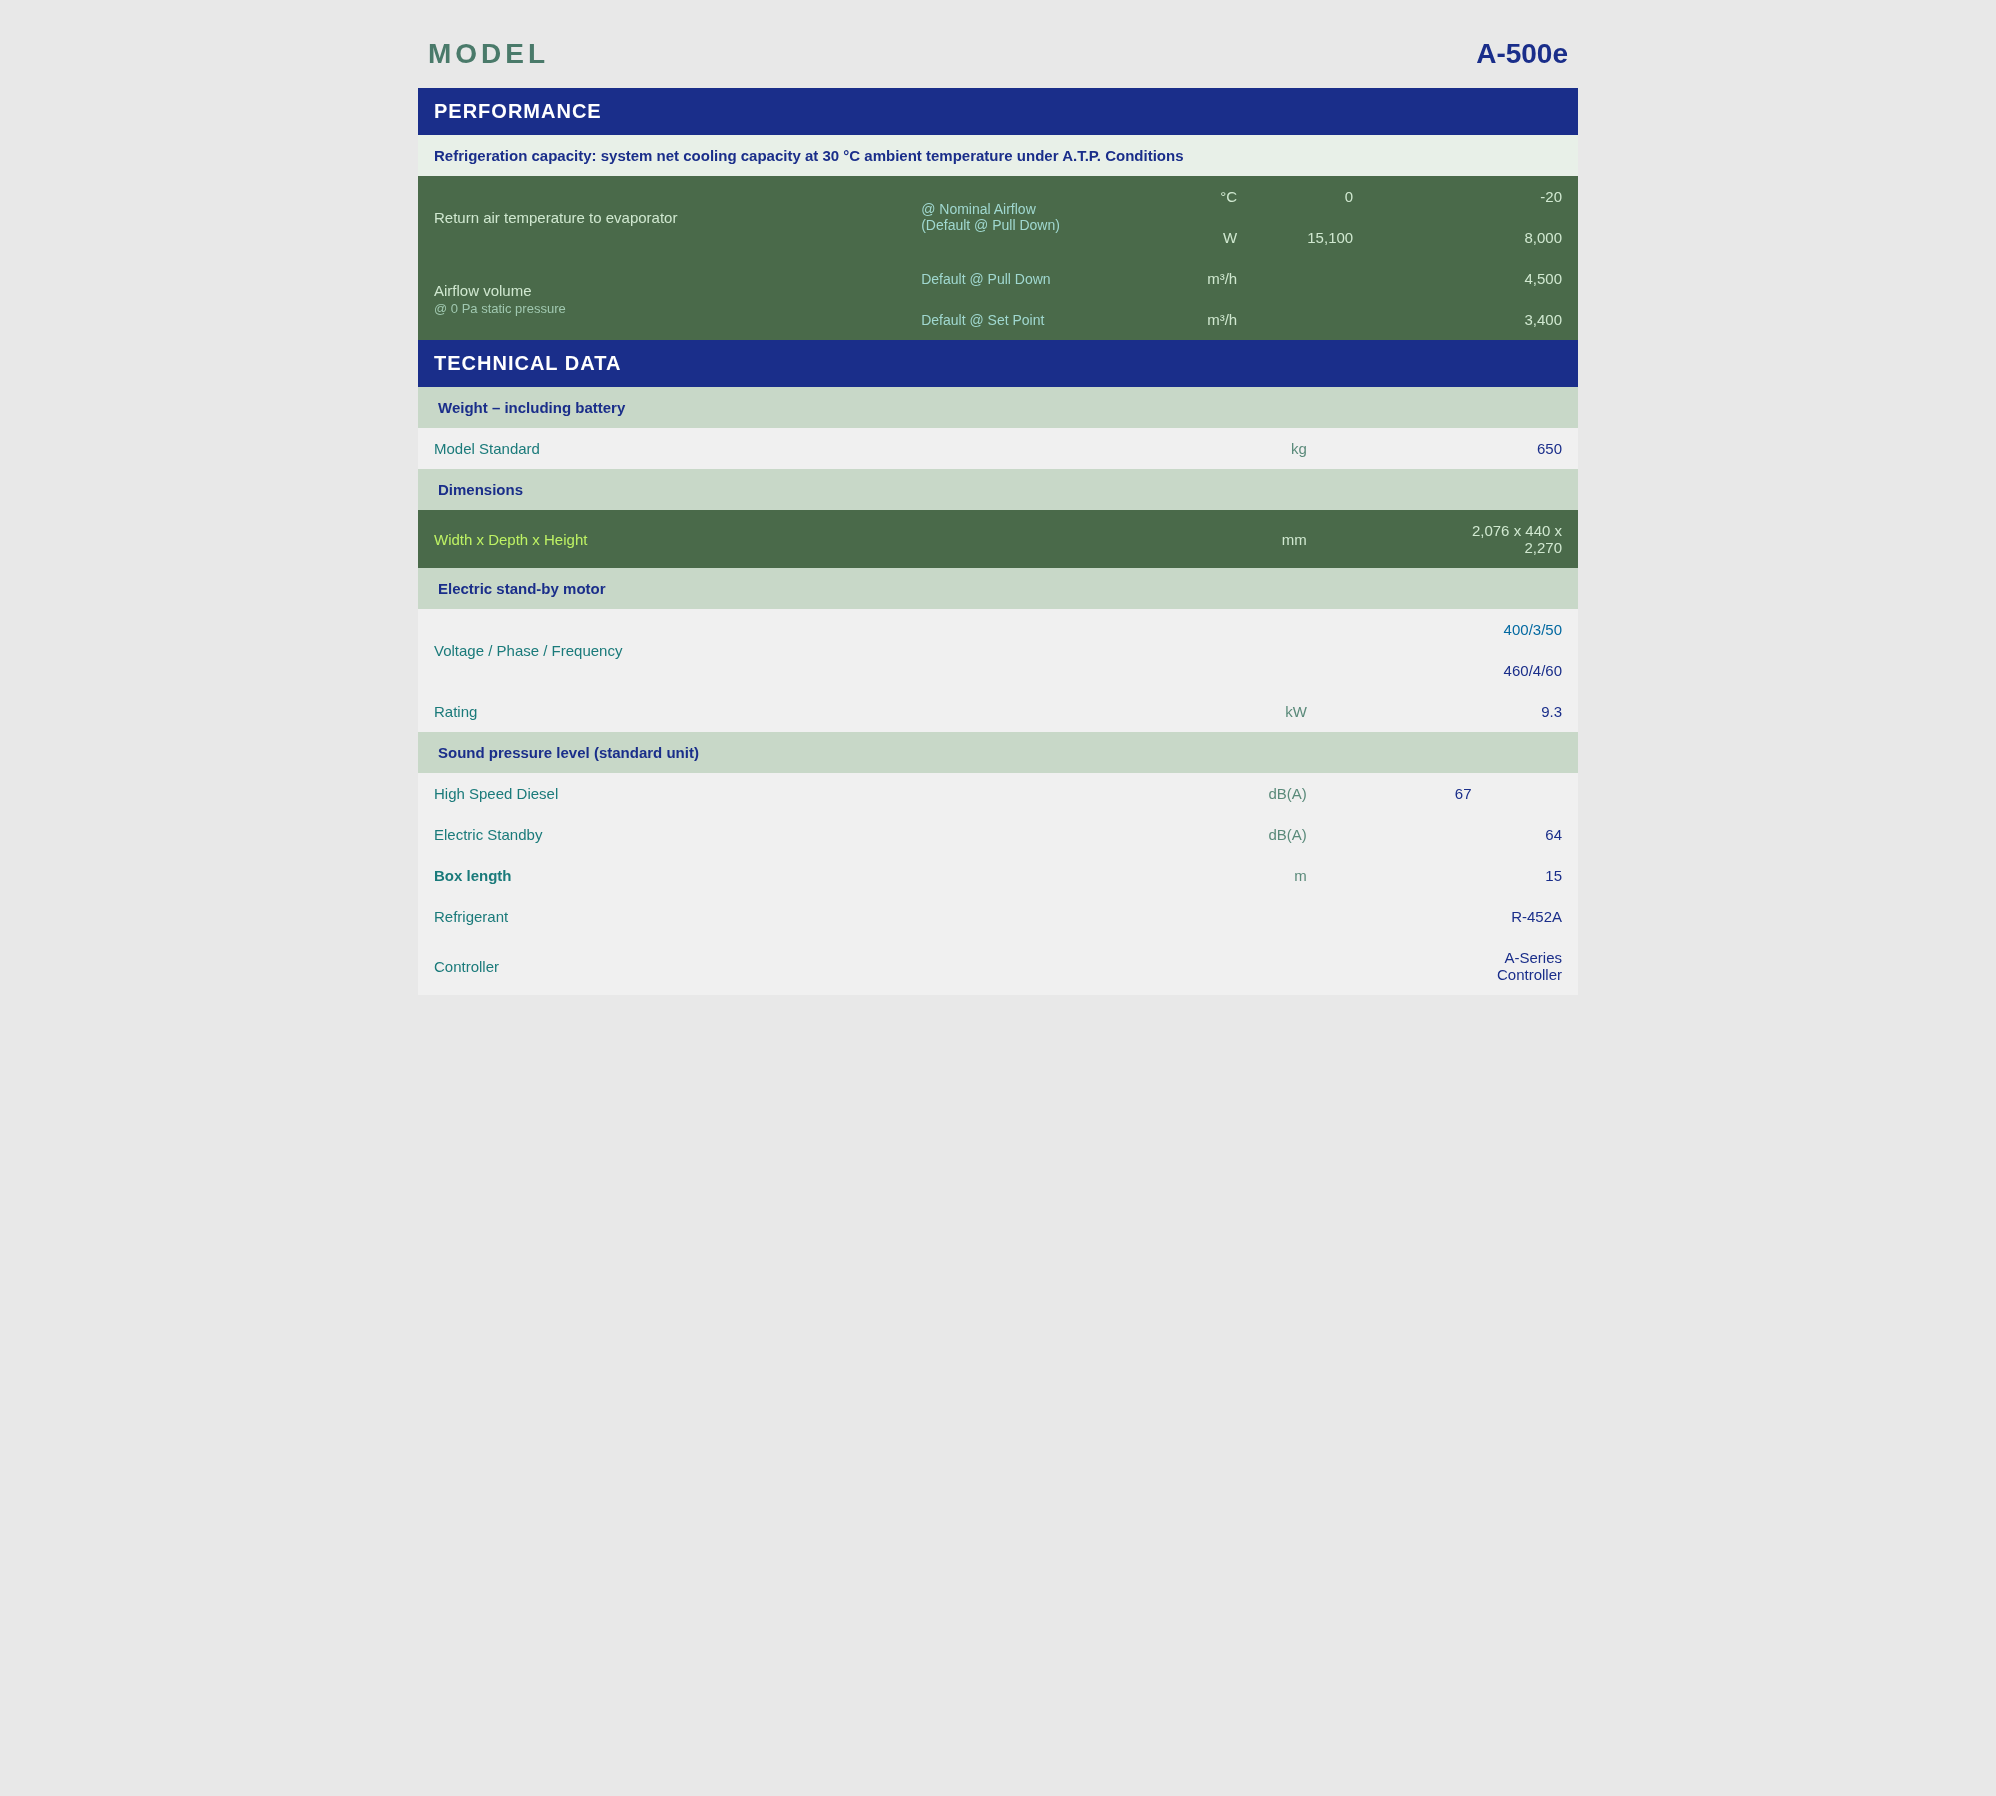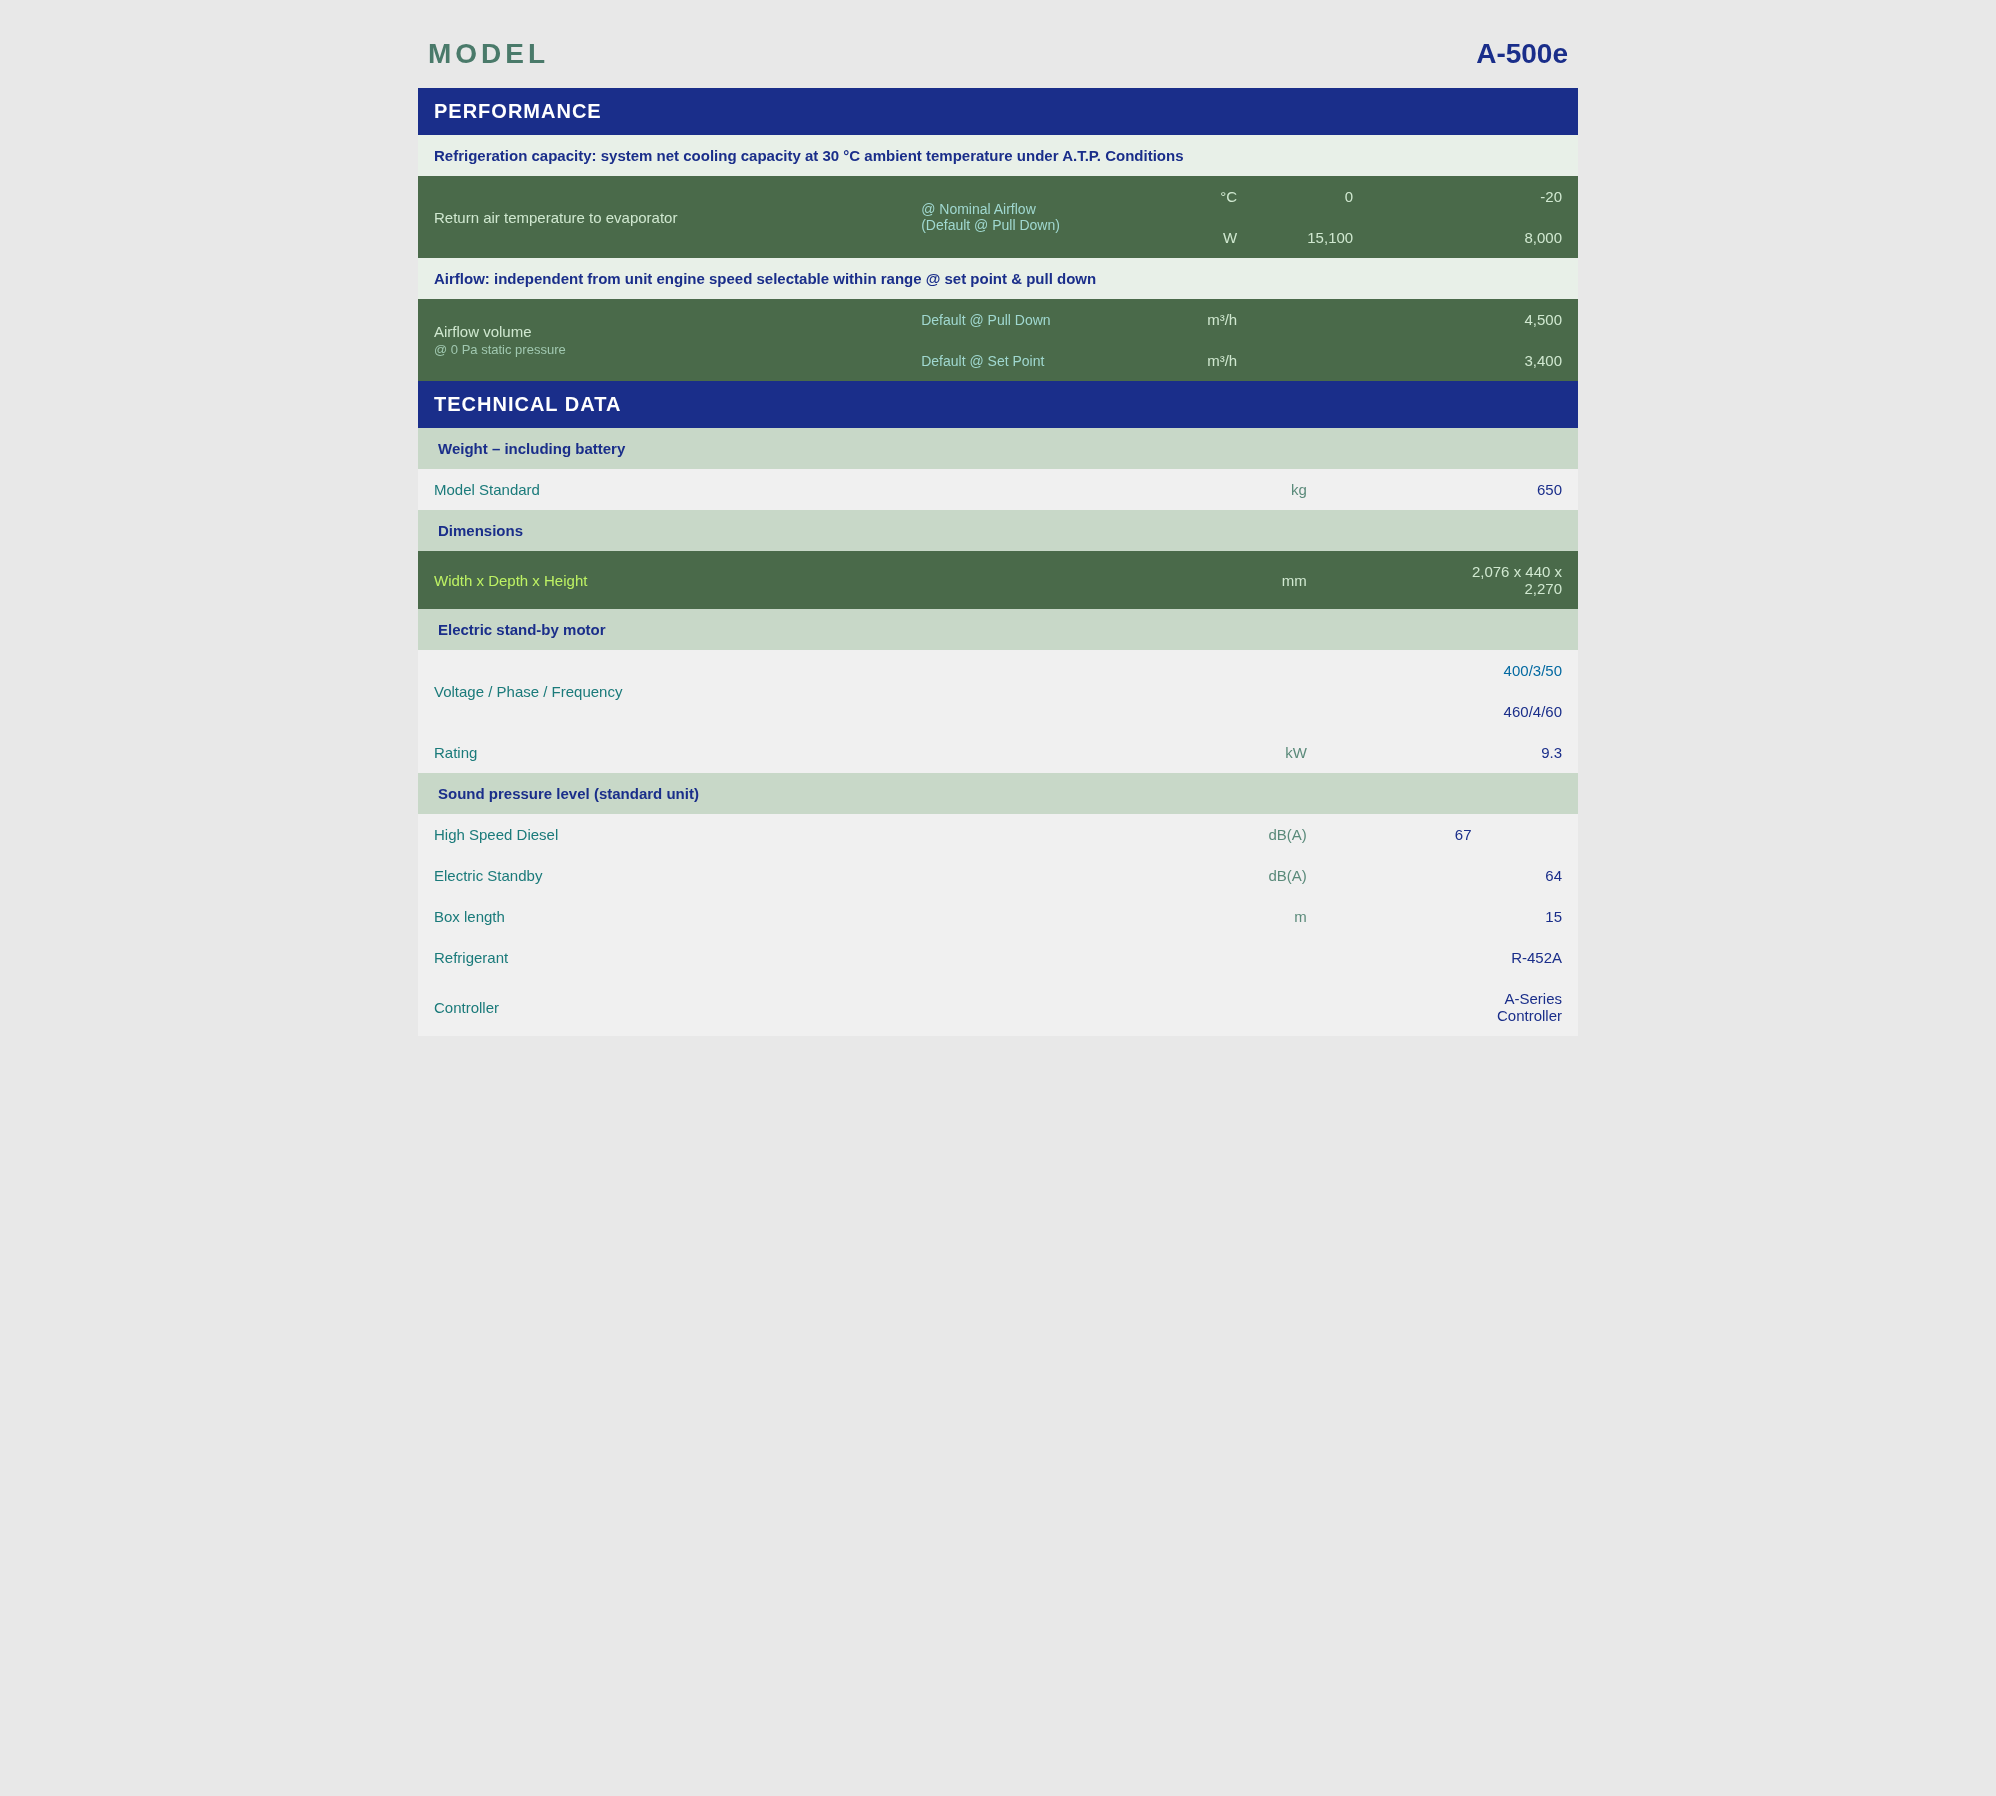--- a/index.html
+++ b/index.html
@@ -124,23 +124,20 @@
         <td class="val-right merged-cell" style="width:18%;">-20</td>
       </tr>
       <tr class="data-row medium">
         <td class="unit-dark" style="background:#4a6a4a;">W</td>
         <td class="val-right merged-cell">15,100</td>
         <td class="val-right merged-cell">8,000</td>
       </tr>
     </tbody>
   </table>
 
-  <div class="subsection-header">
-    <span>Airflow: independent from unit engine speed selectable within range @ set point &amp; pull down</span>
-  </div>
 
   <table>
     <tbody>
       <tr class="data-row medium">
         <td class="merged-cell td-label row-span-label" rowspan="2" style="width:42%;">
           <span>Airflow volume</span><br>
           <span style="font-size:13px; color:#a0c8b0;">@ 0 Pa static pressure</span>
         </td>
         <td class="merged-cell" style="width:22%; color:#a0d8d0; font-size:14px;">Default @ Pull Down</td>
         <td class="unit-dark" style="background:#4a6a4a; width:8%;">m³/h</td>
@@ -229,21 +226,21 @@
         <td style="width:8%; text-align:right; color:#5a8a7a;">dB(A)</td>
         <td style="width:10%;"></td>
         <td style="width:12%; text-align:right; color:#1a2e8a;">64</td>
       </tr>
     </tbody>
   </table>
 
   <table>
     <tbody>
       <tr class="data-row light">
-        <td style="width:70%; color:#1a7a7a;">Box length</td>
+        <td style="width:70%; color:#1a7a7a;font-weight:bold;">Box length</td>
         <td style="width:8%; text-align:right; color:#5a8a7a;">m</td>
         <td style="width:10%;"></td>
         <td style="width:12%; text-align:right; color:#1a2e8a;">15</td>
       </tr>
       <tr class="data-row light">
         <td style="width:70%; color:#1a7a7a;">Refrigerant</td>
         <td style="width:8%;"></td>
         <td style="width:10%;"></td>
         <td style="width:12%; text-align:right; color:#1a2e8a;">R-452A</td>
       </tr>

